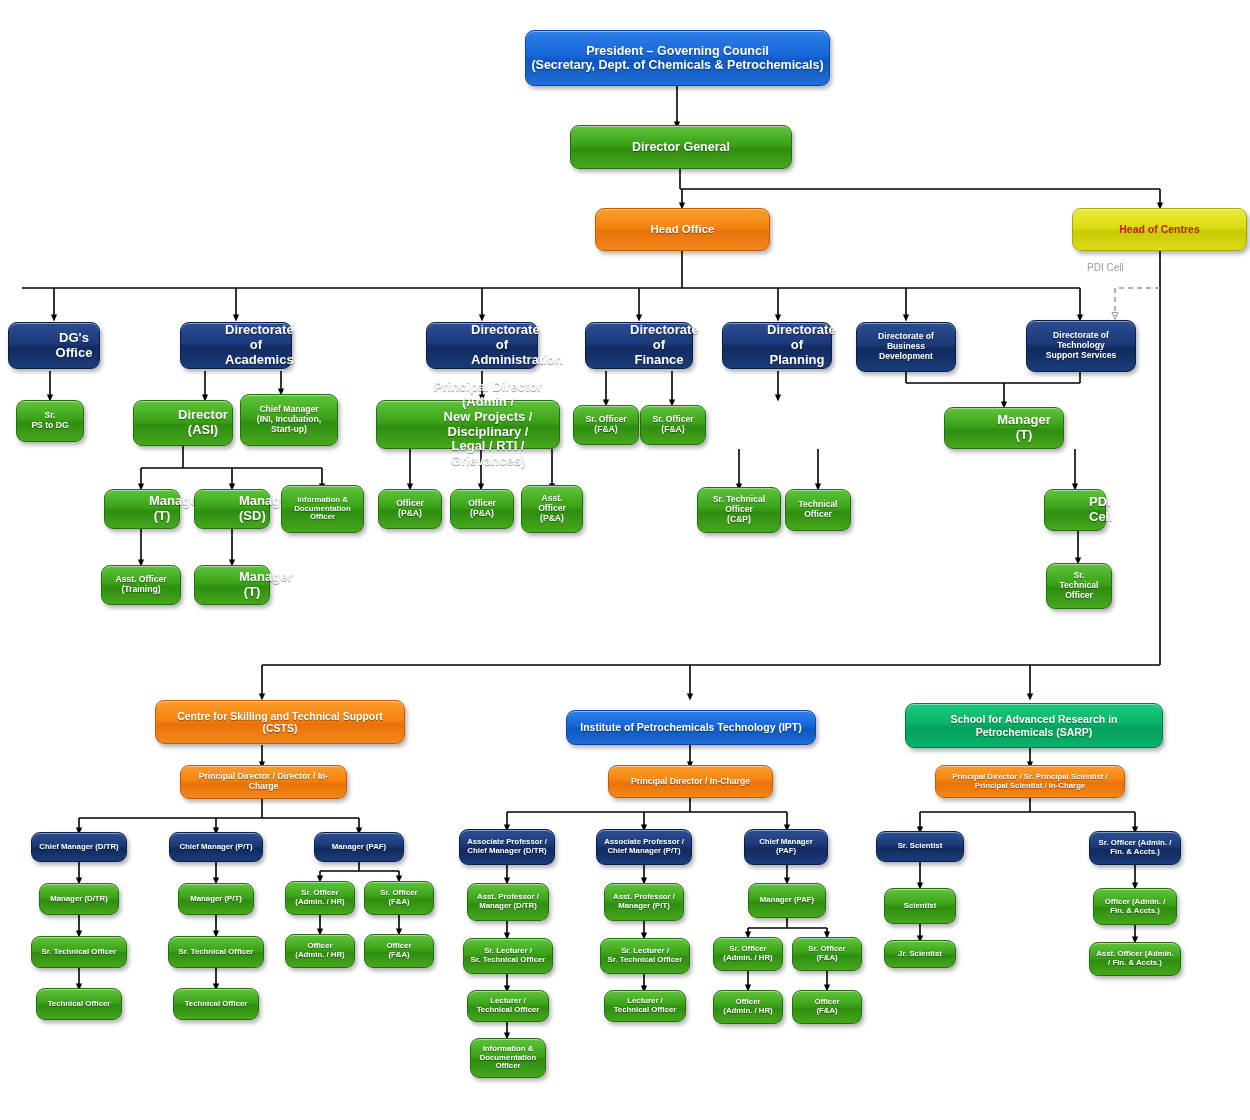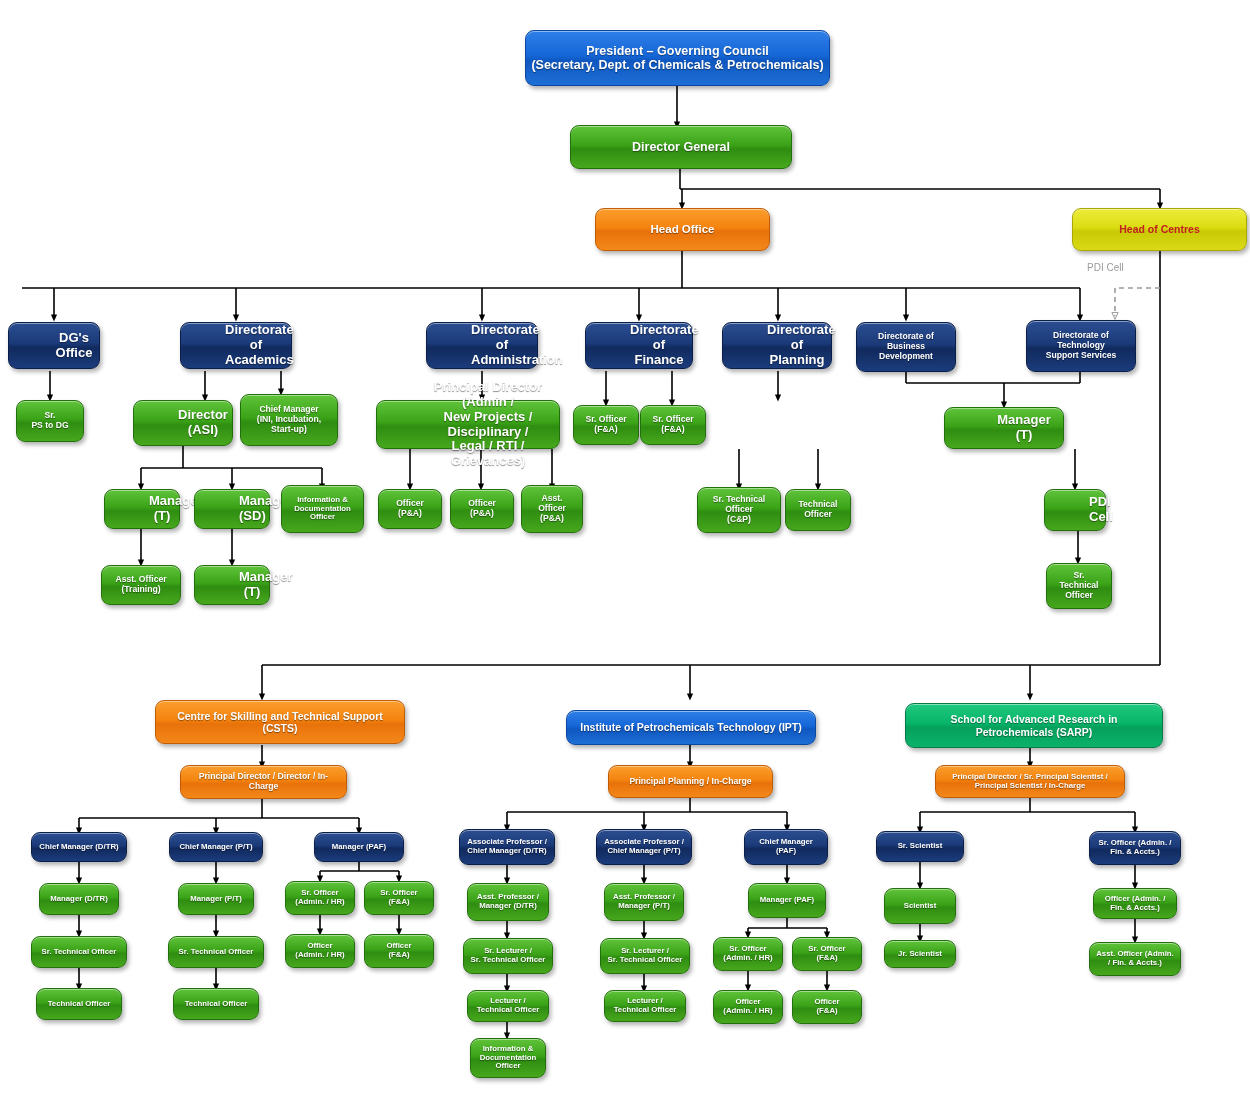--- a/index.html
+++ b/index.html
@@ -396,21 +396,21 @@
   </div>
   <div class="node green f8" style="left:364px;top:934px;width:70px;height:34px;white-space:pre-line;">
     <span>Officer
 (F&amp;A)</span>
   </div>
 
   <div class="node blue f11" style="left:566px;top:710px;width:250px;height:35px;">
     <span>Institute of Petrochemicals Technology (IPT)</span>
   </div>
   <div class="node orange f9" style="left:608px;top:765px;width:165px;height:33px;">
-    <span>Principal Planning / In-Charge</span>
+    <span>Principal Director / In-Charge</span>
   </div>
 
   <div class="node navy f8" style="left:459px;top:829px;width:96px;height:36px;white-space:pre-line;">
     <span>Associate Professor /
 Chief Manager (D/TR)</span>
   </div>
   <div class="node green f8" style="left:467px;top:883px;width:82px;height:38px;white-space:pre-line;">
     <span>Asst. Professor /
 Manager (D/TR)</span>
   </div>
@@ -483,21 +483,21 @@
   <div class="node green f8" style="left:884px;top:888px;width:72px;height:36px;">
     <span>Scientist</span>
   </div>
   <div class="node green f8" style="left:884px;top:940px;width:72px;height:28px;">
     <span>Jr. Scientist</span>
   </div>
   <div class="node navy f8" style="left:1089px;top:831px;width:92px;height:34px;white-space:pre-line;">
     <span>Sr. Officer (Admin. /
 Fin. &amp; Accts.)</span>
   </div>
-  <div class="node green f8" style="left:1093px;top:888px;width:84px;height:31px;white-space:pre-line;">
+  <div class="node green f8" style="left:1093px;top:888px;width:84px;height:37px;white-space:pre-line;">
     <span>Officer (Admin. /
 Fin. &amp; Accts.)</span>
   </div>
   <div class="node green f8" style="left:1089px;top:942px;width:92px;height:34px;white-space:pre-line;">
     <span>Asst. Officer (Admin.
 / Fin. &amp; Accts.)</span>
   </div>
 
 </div>
 

